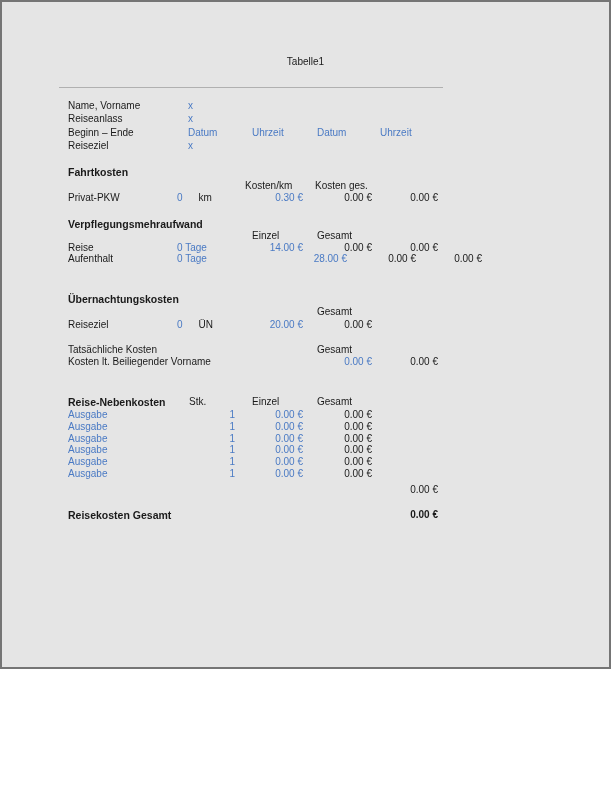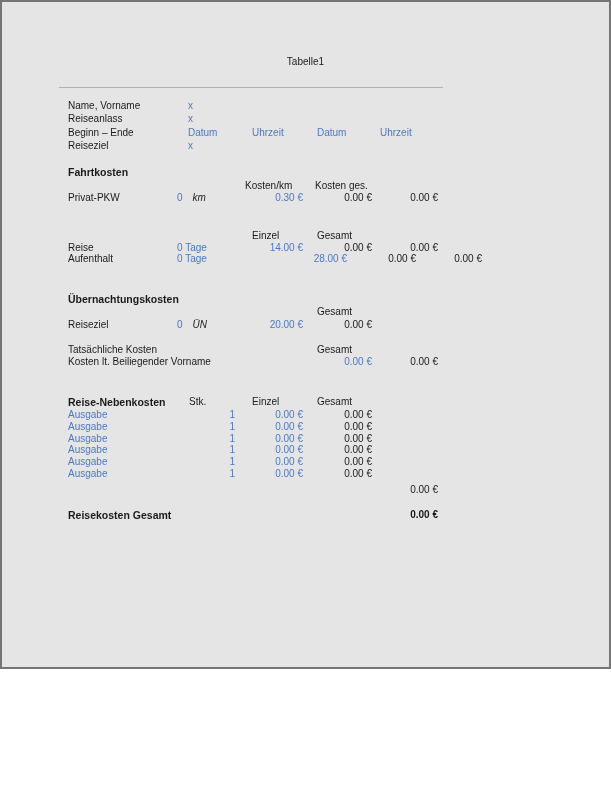--- a/index.html
+++ b/index.html
@@ -31,21 +31,21 @@
   .c5r     { right:171px; text-align:right; }
   .stkr    { right:374px; text-align:right; }
   .blue { color:var(--accent-blue, #4a7ac4); }
   .h { font-weight:bold; font-size:10.5px; }
   .b { font-weight:bold; }
   .title-row {
     position:absolute; top:73px; left:57px; width:384px;
     text-align:center; font-weight:bold; font-size:11px; line-height:12px;
   }
   .rule { position:absolute; top:85px; left:57px; width:384px; height:0; border-top:1px solid var(--rule-gray, #b0b0b0); }
-  .unit { margin-left:10px;font-style:italic; }
+  .unit { margin-left:16px; }
 </style>
 </head>
 <body>
 
 <div class="page">
 
   <div class="row center" style="top:54px;">
     <span>Tabelle1</span>
   </div>
 
@@ -79,20 +79,23 @@
     <span class="abs c4h">Kosten ges.</span>
   </div>
   <div class="row" style="top:190px;">
     <span class="abs c-label">Privat-PKW</span>
     <span class="abs c-qty"><span class="blue">0</span><span class="unit">km</span></span>
     <span class="abs c3r blue">0.30 €</span>
     <span class="abs c4r">0.00 €</span>
     <span class="abs c5r">0.00 €</span>
   </div>
 
+  <div class="row" style="top:216px;">
+    <span class="abs c-label h">Verpflegungsmehraufwand</span>
+  </div>
   <div class="row" style="top:228px;">
     <span class="abs c3h">Einzel</span>
     <span class="abs c4h2">Gesamt</span>
   </div>
   <div class="row" style="top:240px;">
     <span class="abs c-label">Reise</span>
     <span class="abs c-qty blue">0 Tage</span>
     <span class="abs c3r blue">14.00 €</span>
     <span class="abs c4r">0.00 €</span>
     <span class="abs c5r">0.00 €</span>

